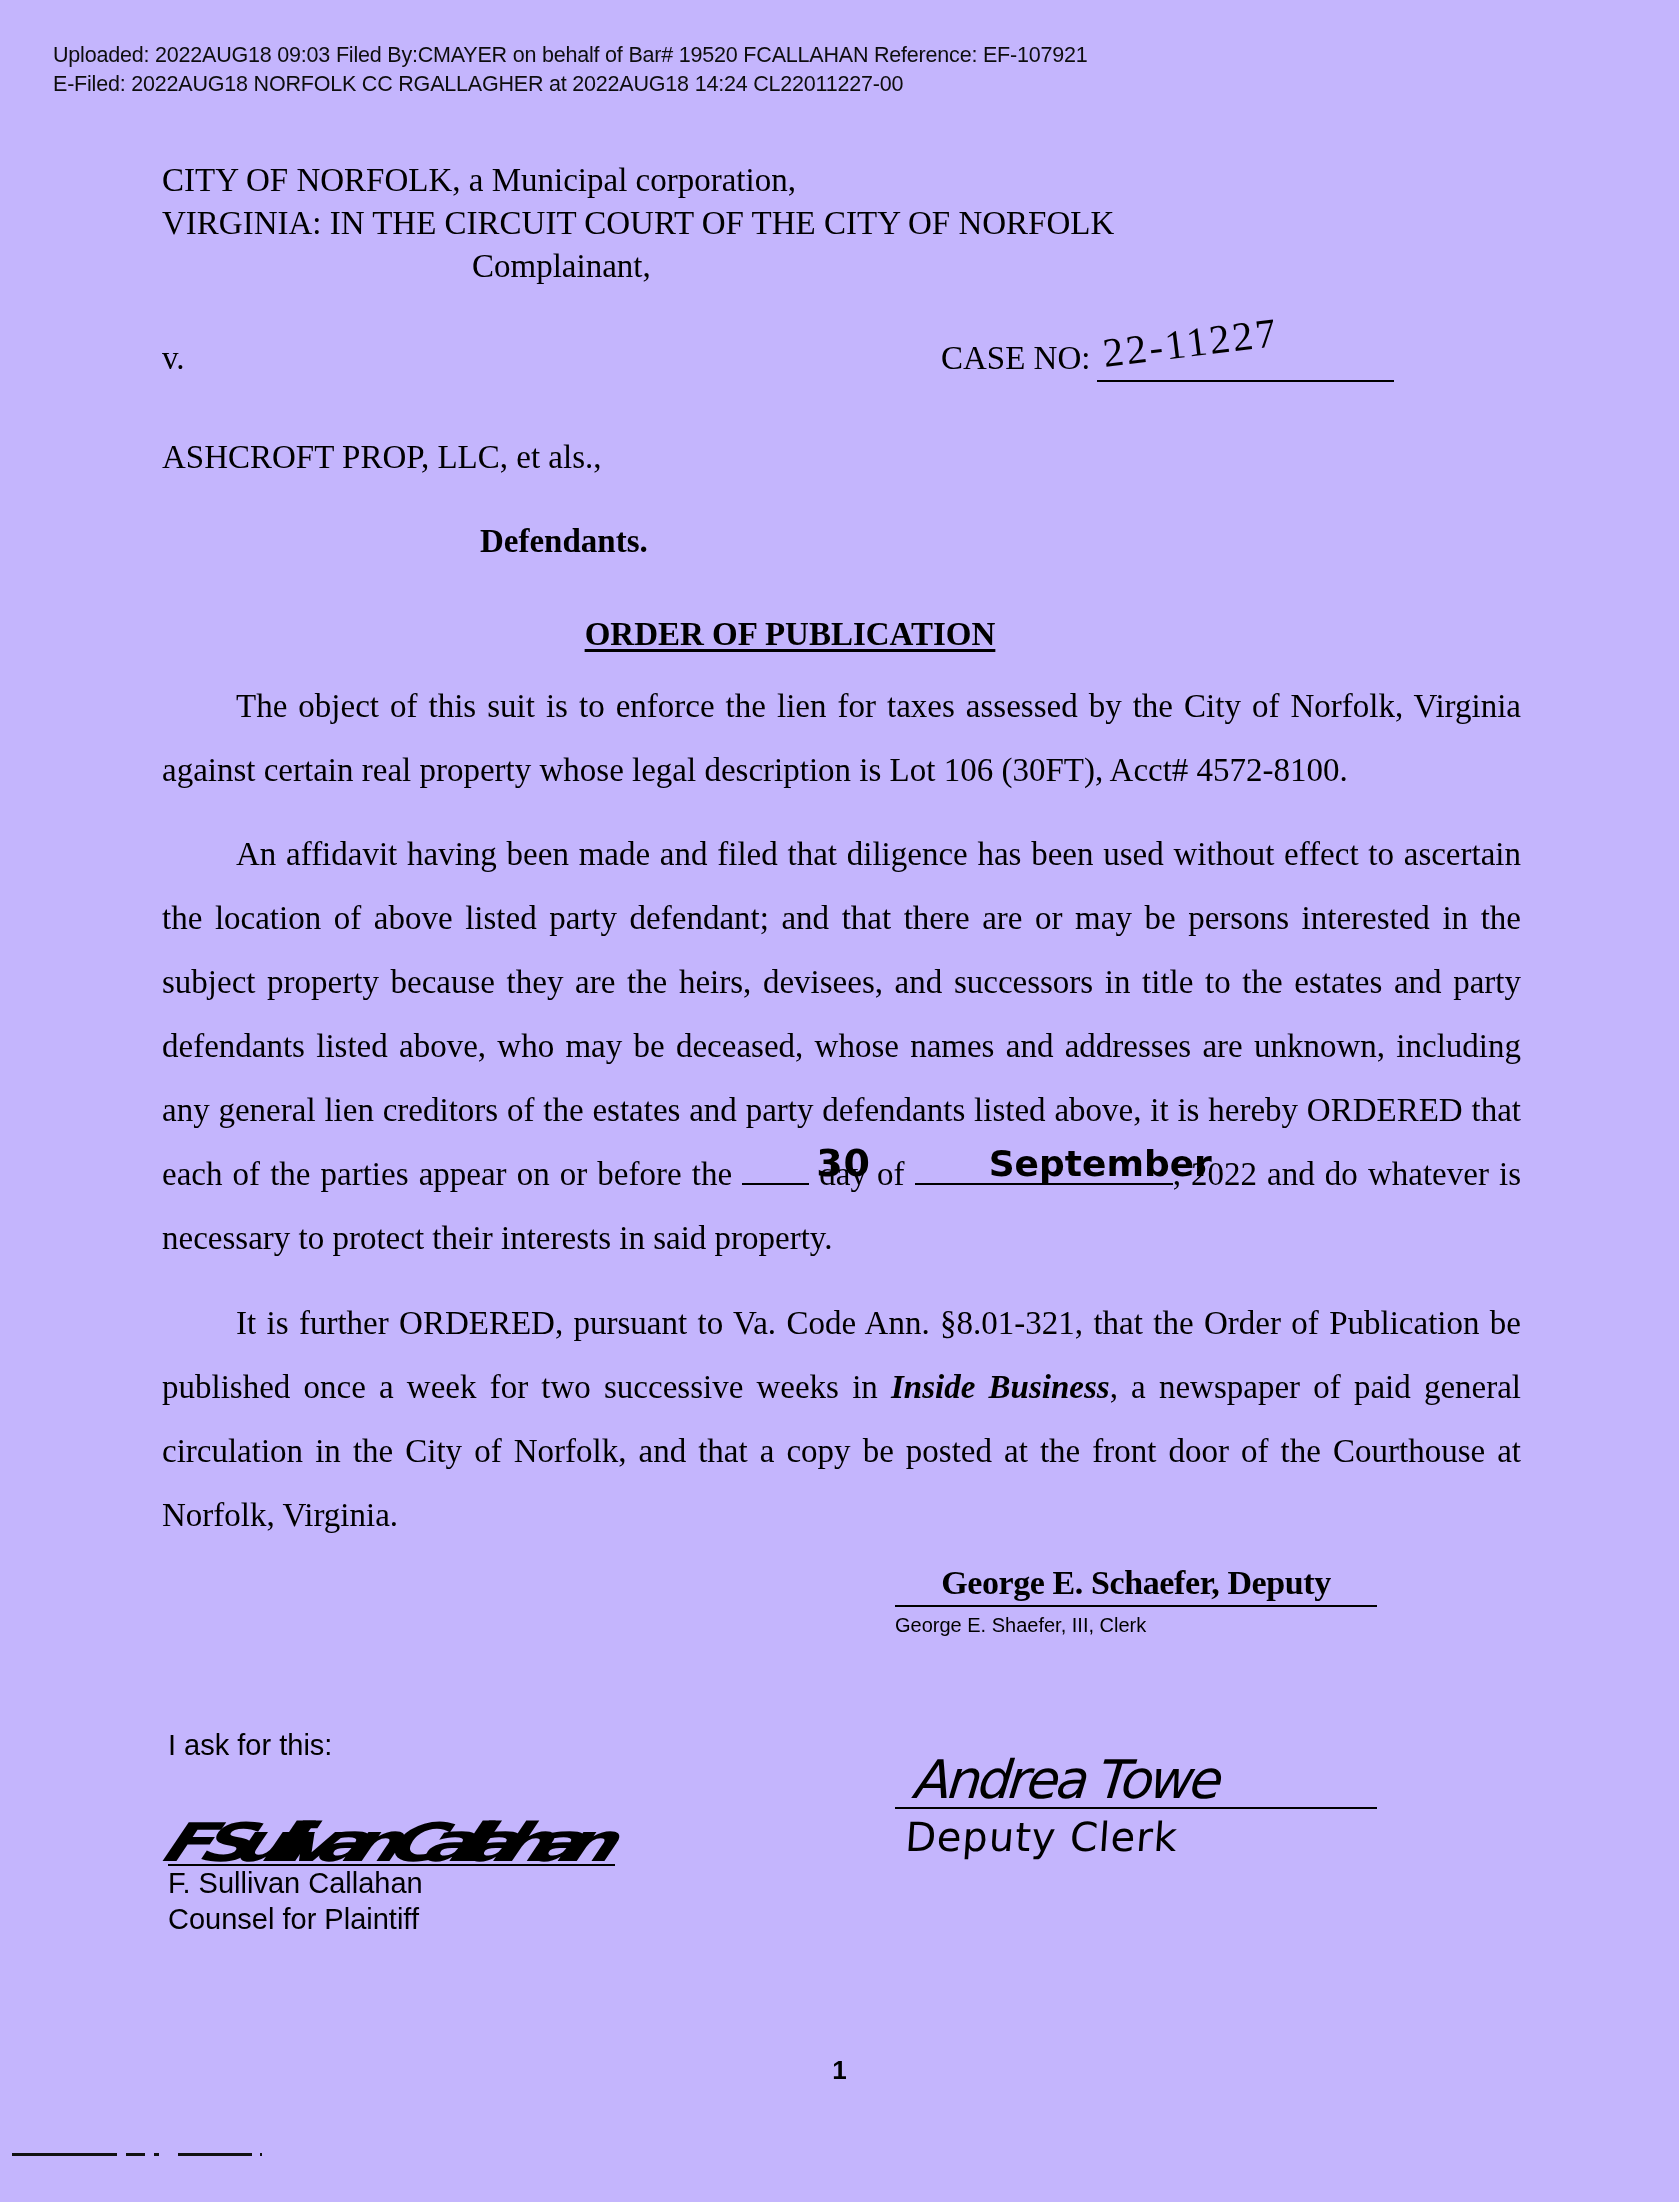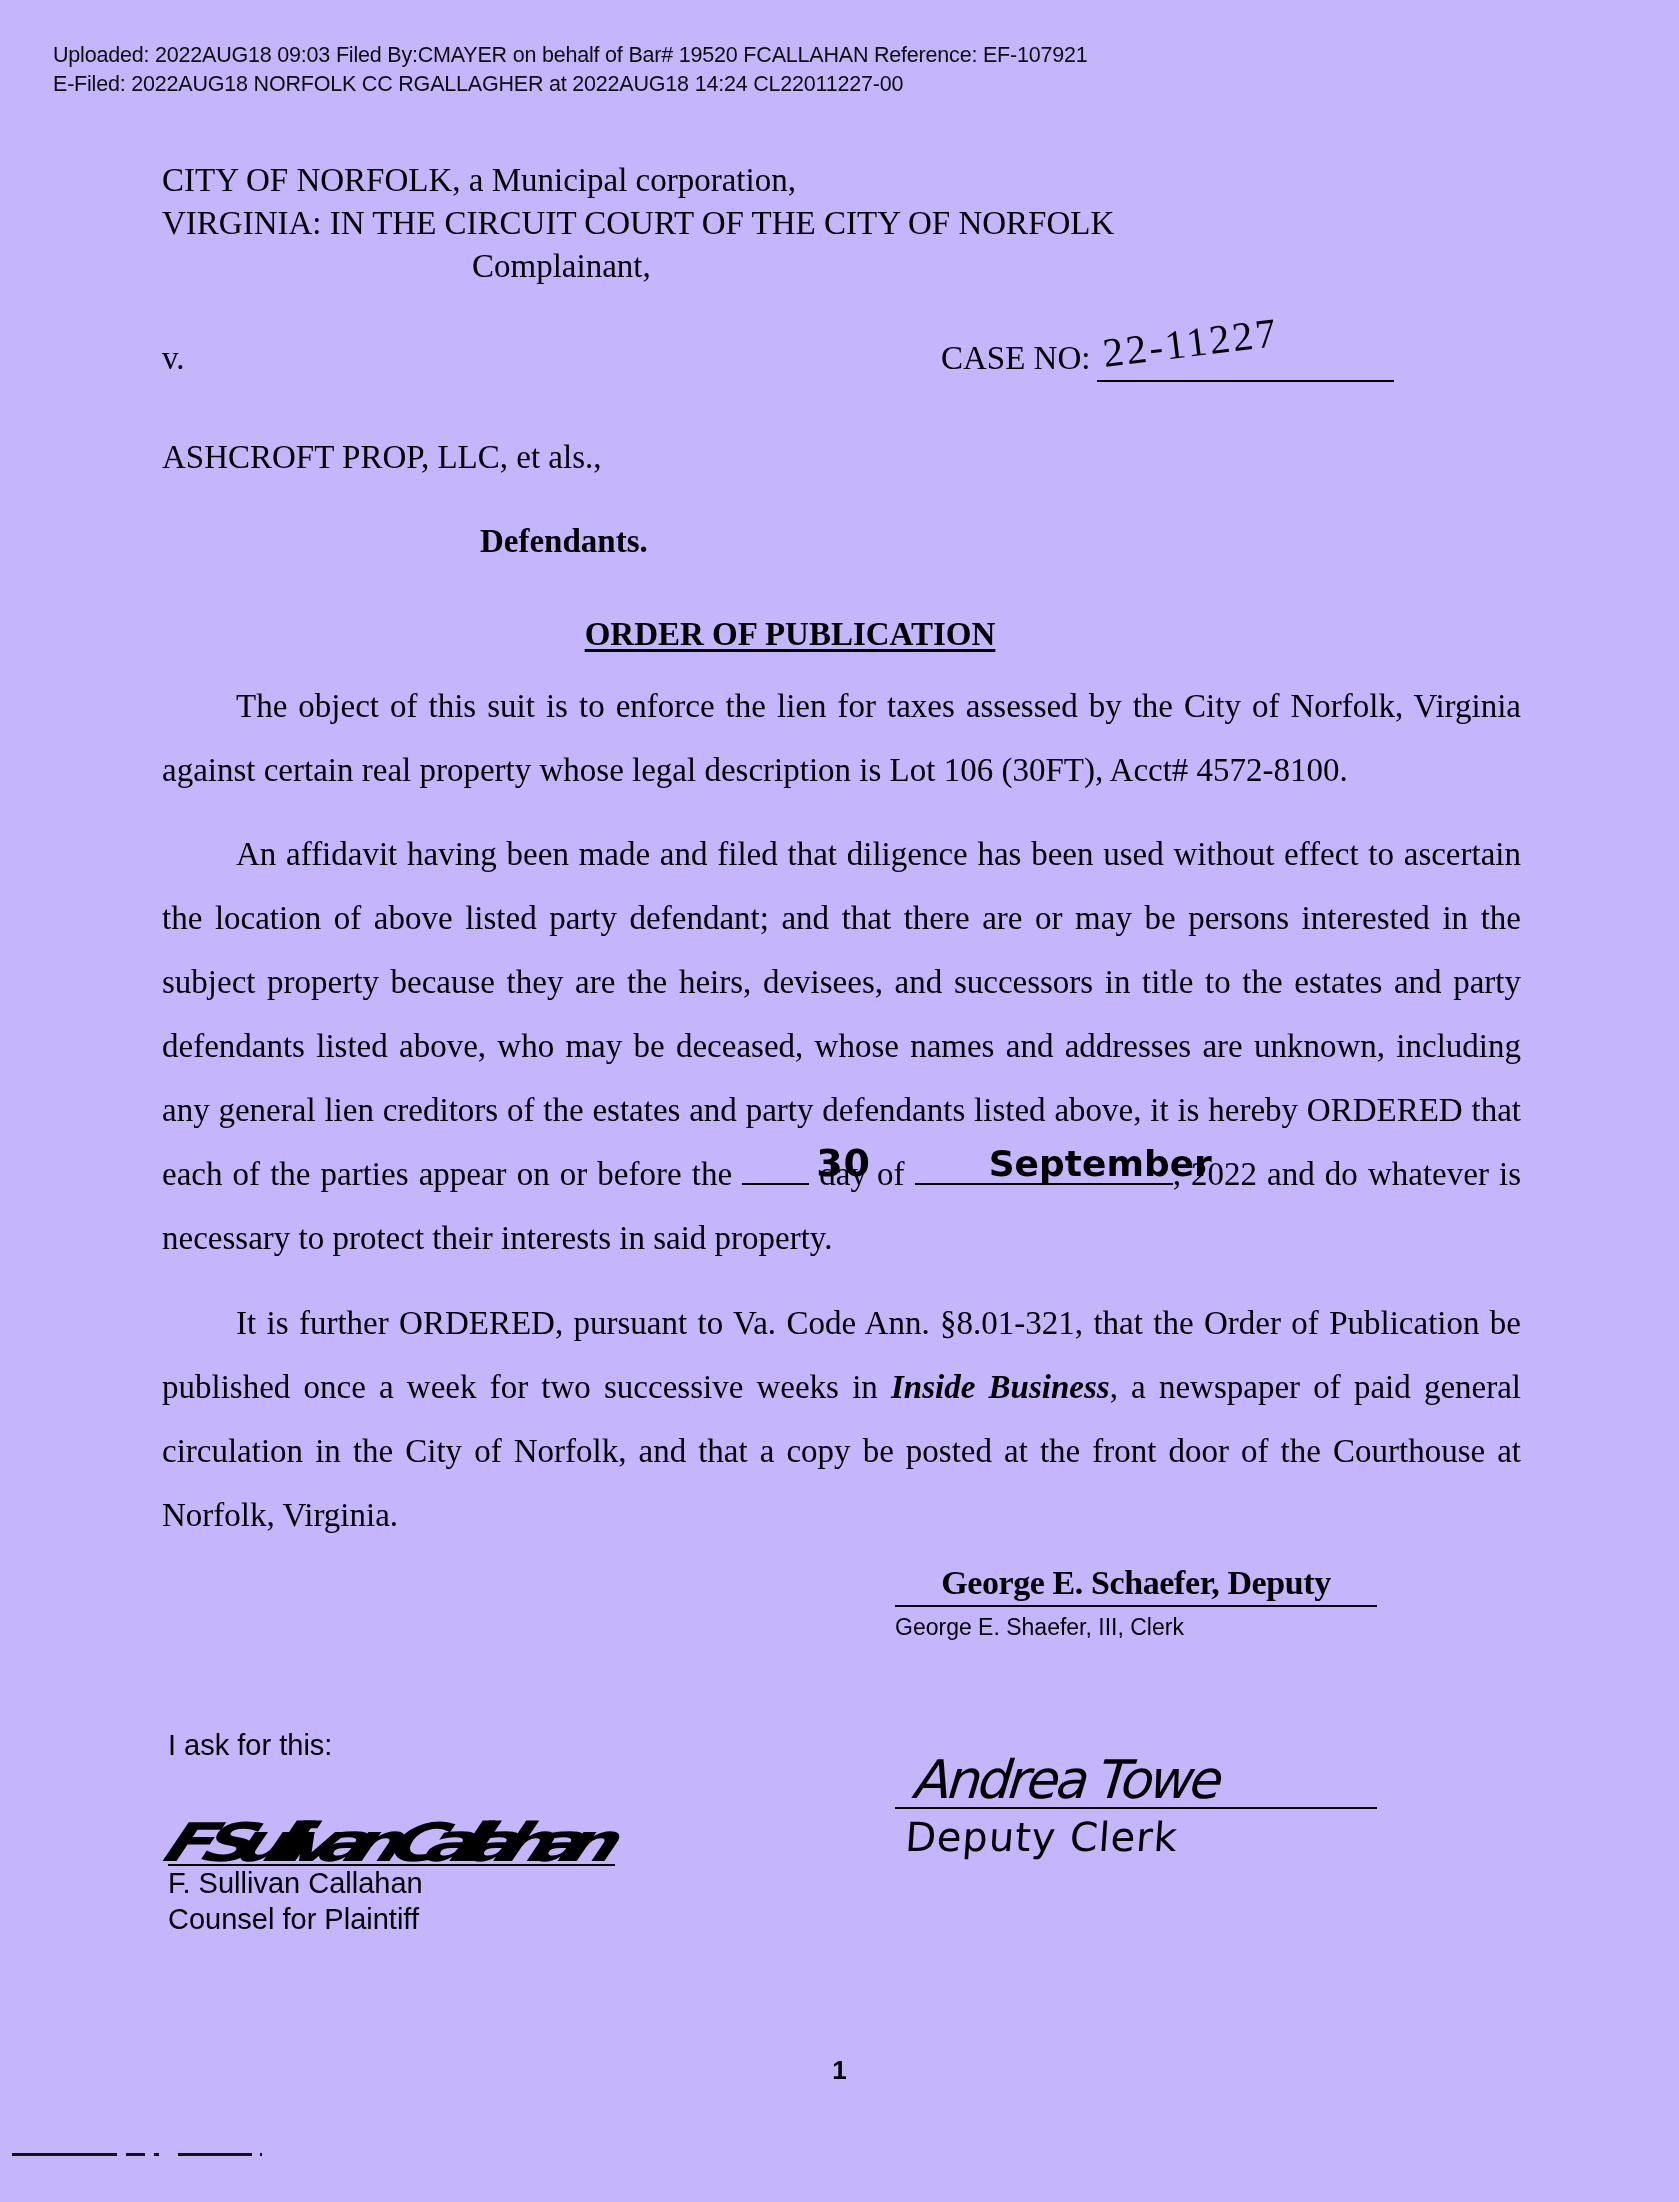--- a/index.html
+++ b/index.html
@@ -165,21 +165,21 @@
     text-align: center;
     white-space: nowrap;
     padding-bottom: 3.4px;
   }
   .sig-rule-clerk {
     border-bottom: 2.6px solid #000;
     width: 100%;
   }
   .clerk-typed {
     font-family: "Liberation Sans", "DejaVu Sans", sans-serif;
-    font-size: 23px;
+    font-size: 20px;
     margin-top: 6.9px;
     white-space: nowrap;
   }
 
   .deputy-block {
     position: absolute;
     left: 895px;
     top: 1712px;
     width: 482px;
   }

